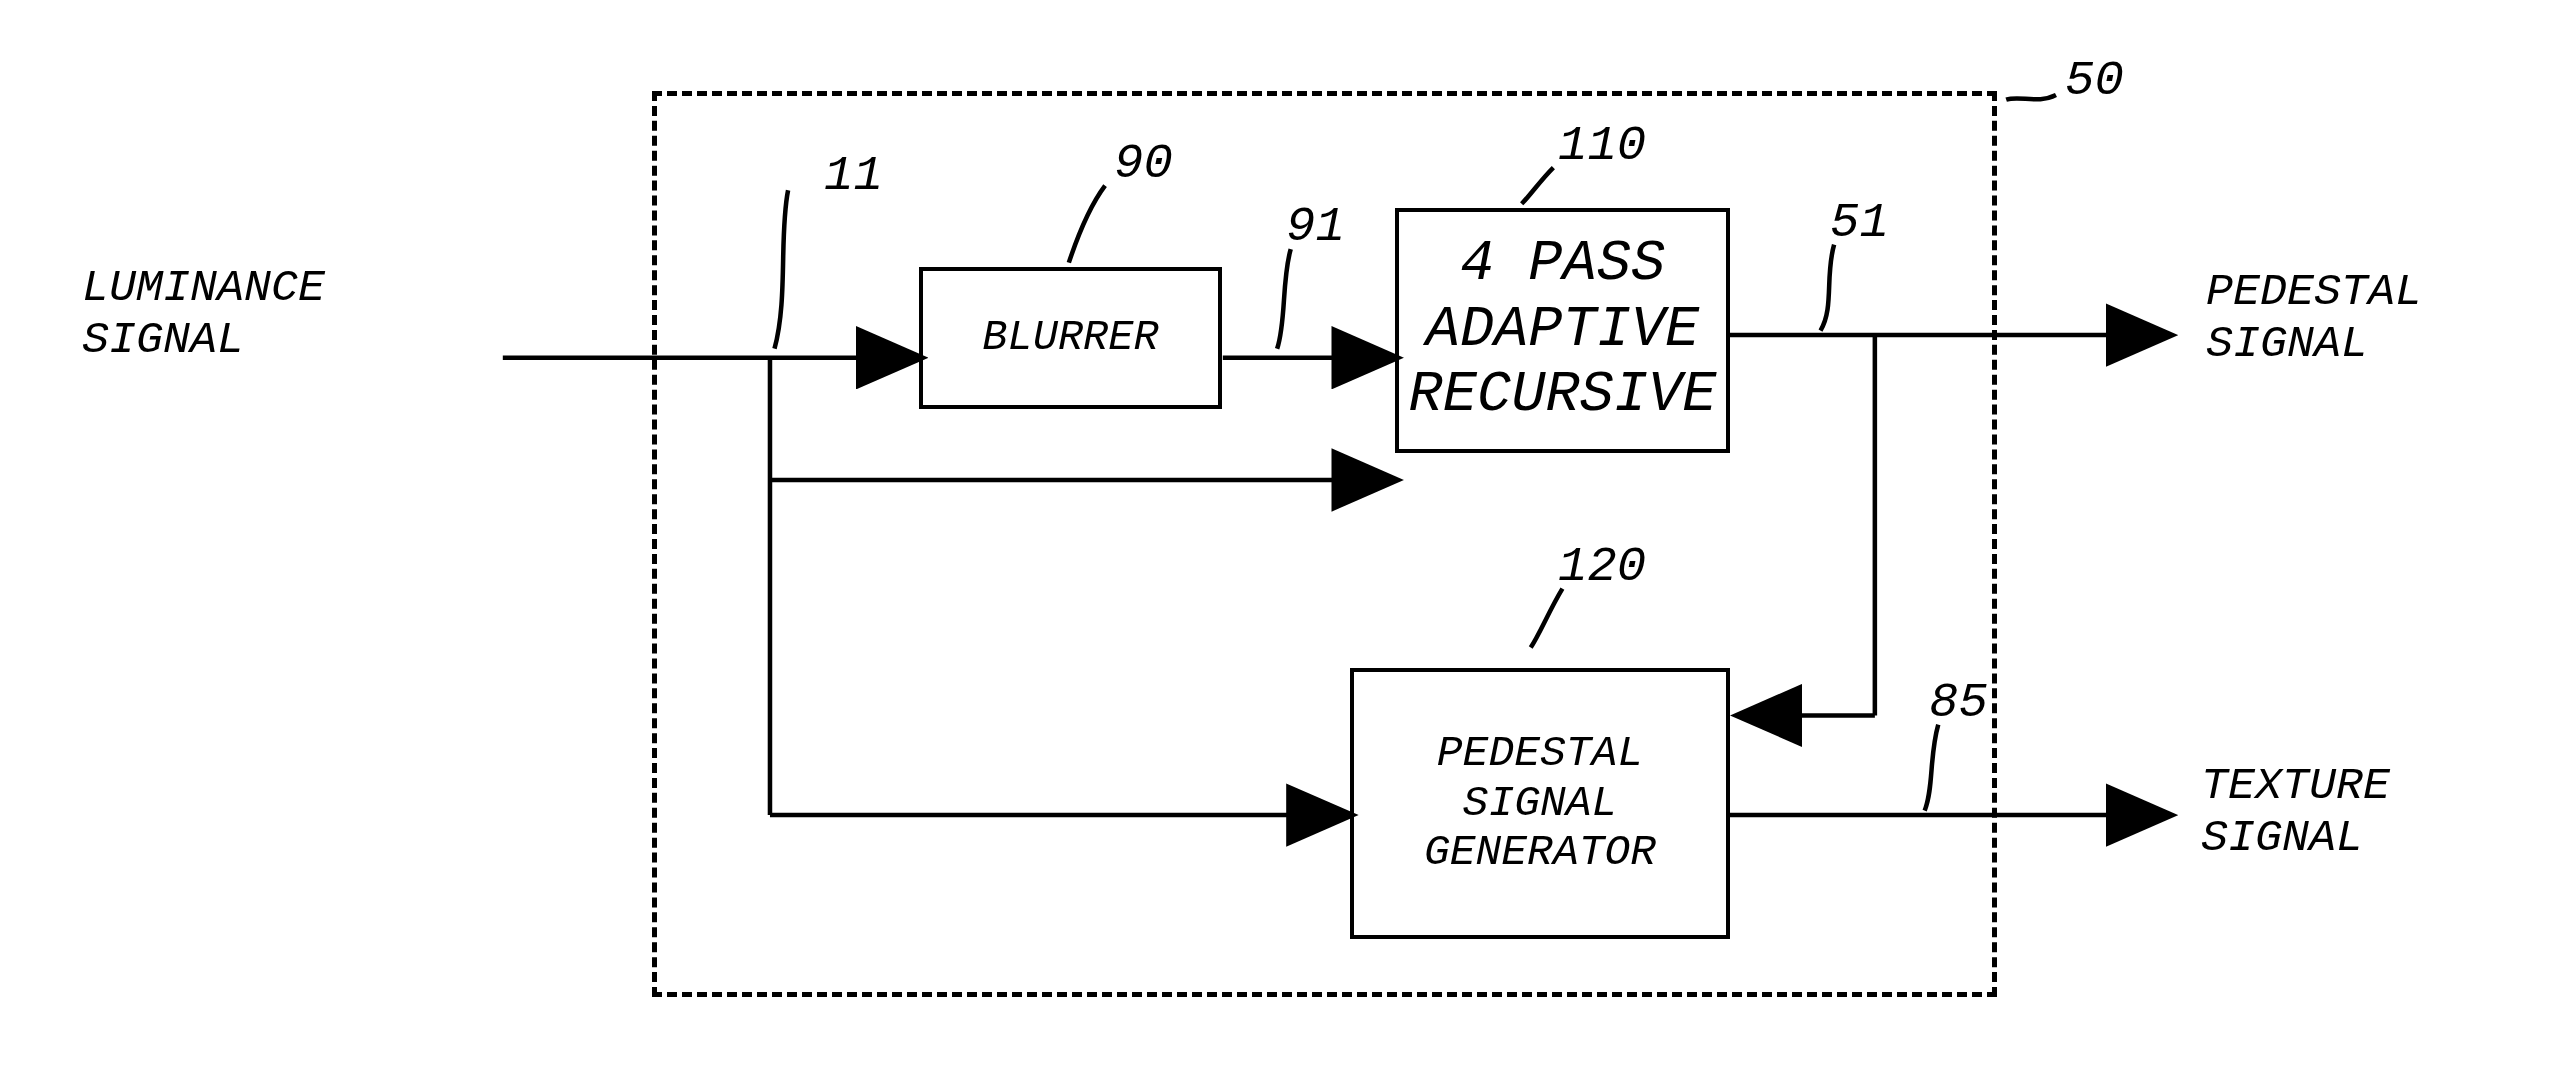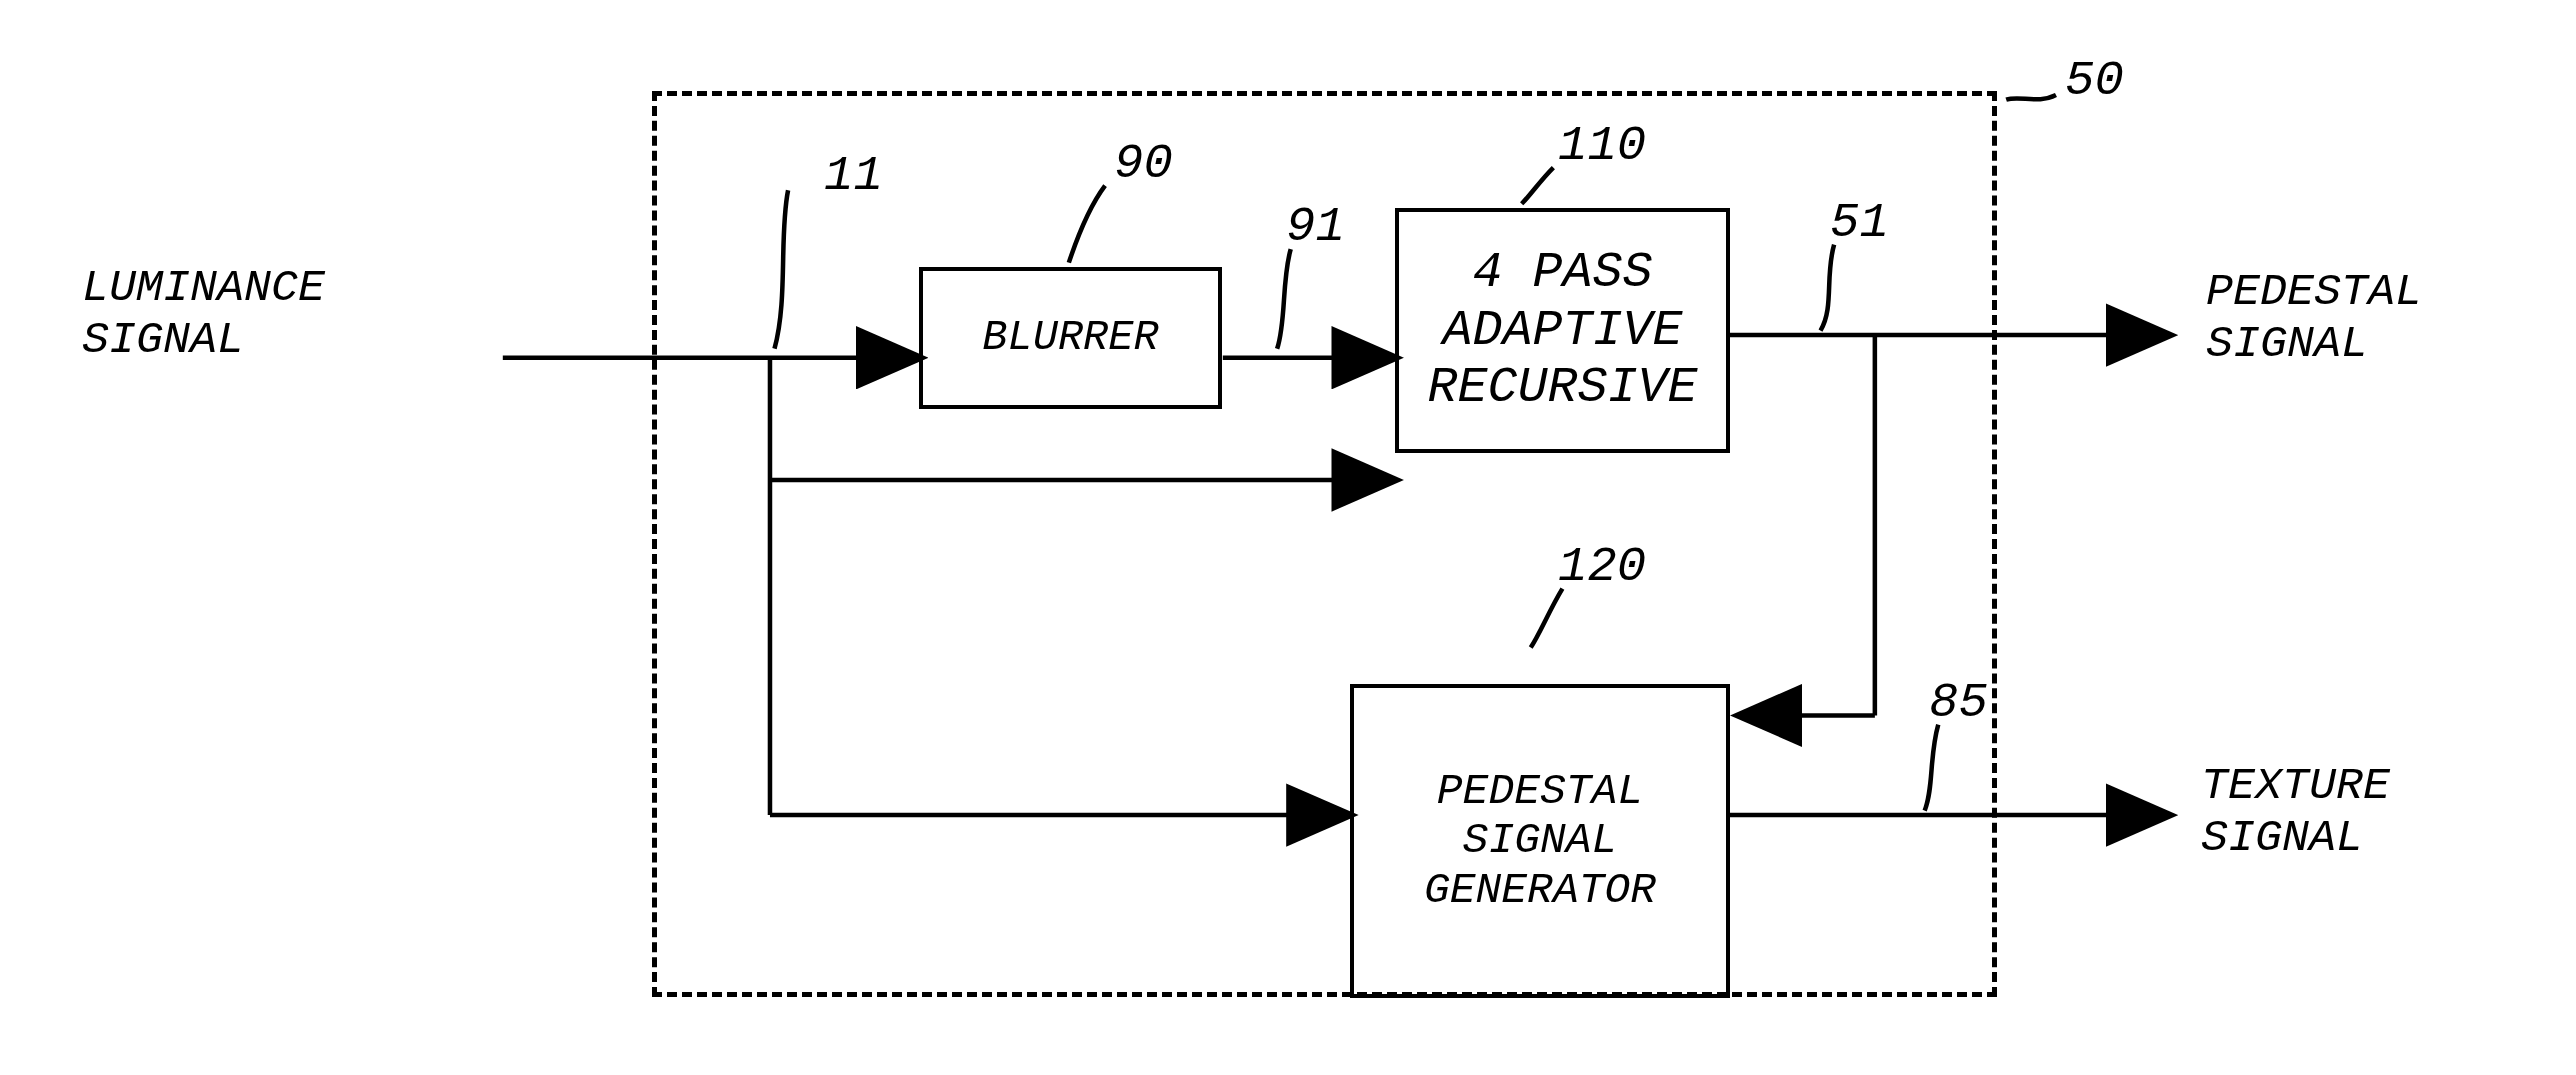--- a/index.html
+++ b/index.html
@@ -71,27 +71,27 @@
 <body>
 
 <div class="canvas">
 
   <div class="dashed-box" style="left:652px; top:91px; width:1345px; height:906px;"></div>
 
   <div class="solid-box" style="left:919px; top:267px; width:303px; height:142px;">
     <span>BLURRER</span>
   </div>
 
-  <div class="solid-box" style="left:1395px; top:208px; width:335px; height:245px; font-size:50px;text-align:center;">
+  <div class="solid-box" style="left:1395px; top:208px; width:335px; height:245px; font-size:57px;text-align:center;">
     <span>4 PASS
 ADAPTIVE
 RECURSIVE</span>
   </div>
 
-  <div class="solid-box" style="left:1350px; top:684px; width:380px; height:314px; font-size:43px;">
+  <div class="solid-box" style="left:1350px; top:668px; width:380px; height:271px; font-size:43px;">
     <span>PEDESTAL
 SIGNAL
 GENERATOR</span>
   </div>
 
   <div class="label big-label" style="left:82px; top:263px;">LUMINANCE
 SIGNAL</div>
 
   <div class="label big-label" style="left:2206px; top:267px;">PEDESTAL
 SIGNAL</div>

